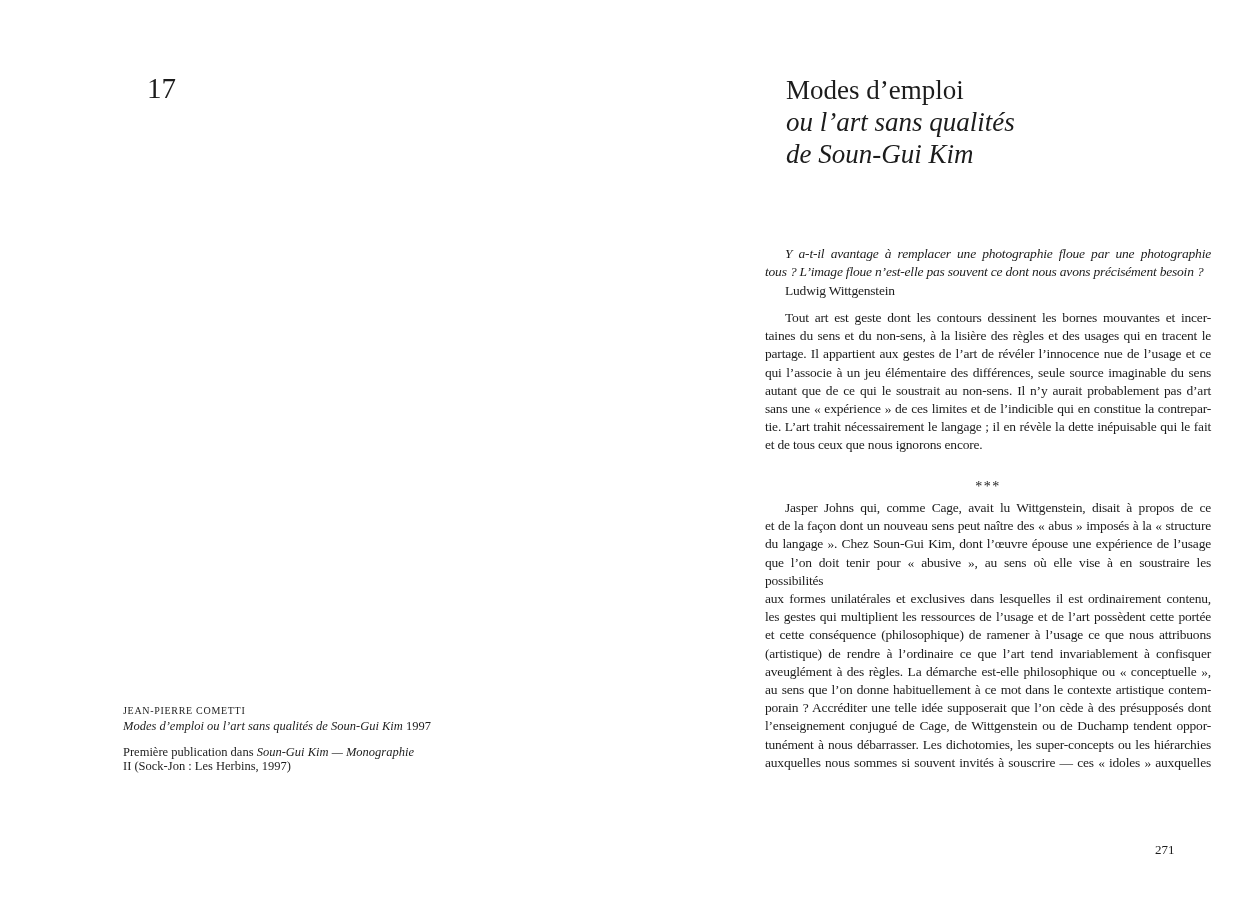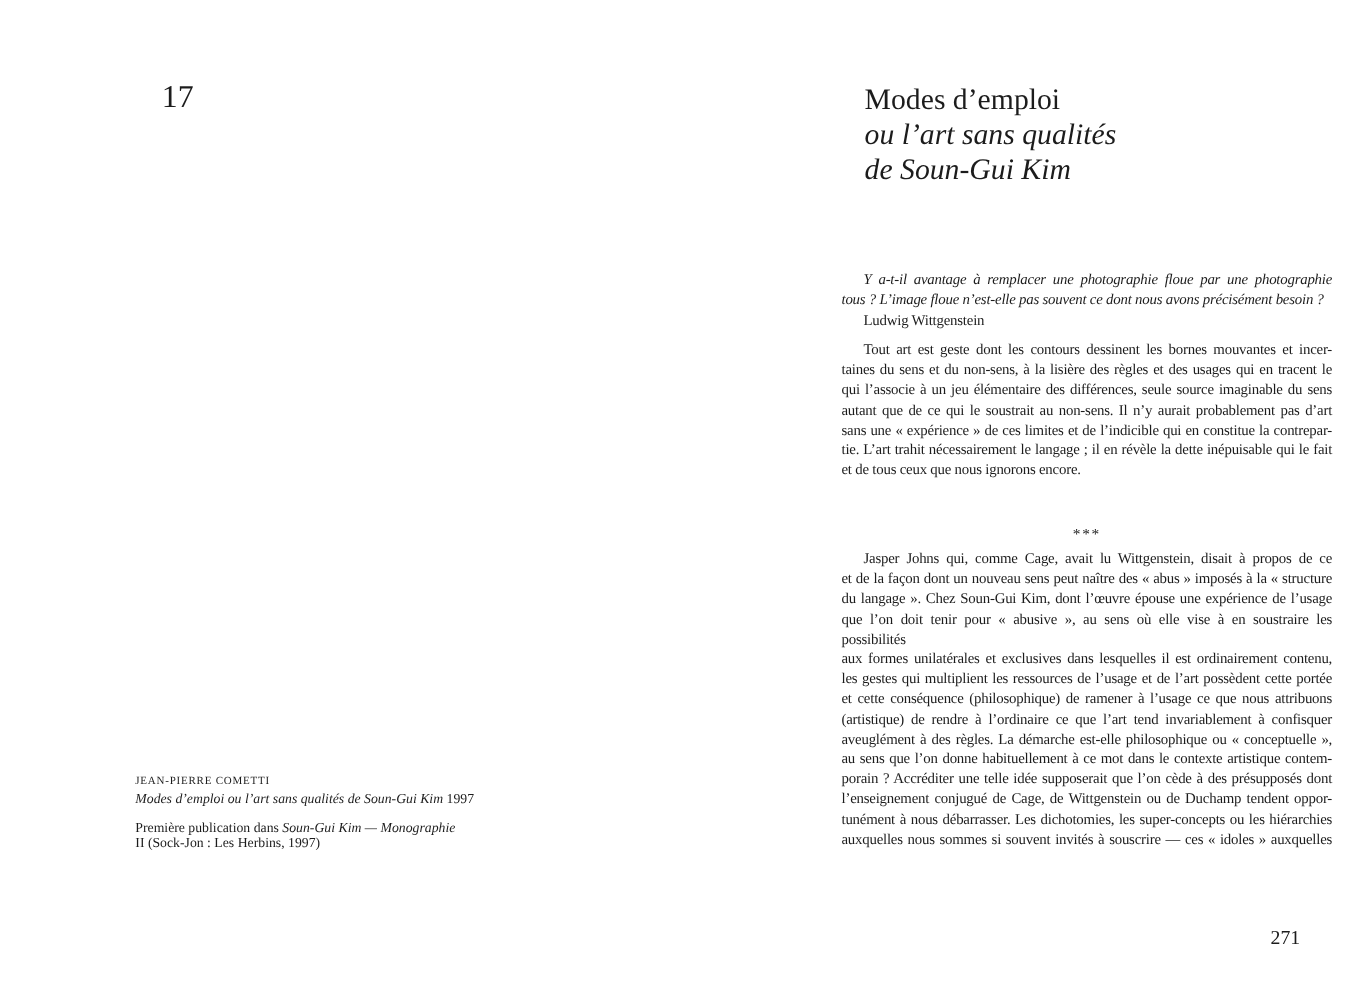--- a/index.html
+++ b/index.html
@@ -90,21 +90,21 @@
     text-align: justify;
     text-align-last: justify;
   }
   .tline.last { text-align-last: left; }
   .tline.indent { text-indent: 20px; }
 
   .page-number {
     position: absolute;
     left: 1112px;
     top: 843px;
-    font-size: 18px;
+    font-size: 13px;
     line-height: 1;
   }
 </style>
 </head>
 <body>
 
 <div class="spread">
 
   <div class="chapter-number">17</div>
 
@@ -125,20 +125,21 @@
     <div class="epigraph-lines">
         <div class="tline indent">Y a-t-il avantage à remplacer une photographie floue par une photographie</div>
         <div class="tline last">tous ? L’image floue n’est-elle pas souvent ce dont nous avons précisément besoin ?</div>
       </div>
     <div class="attribution">Ludwig Wittgenstein</div>
   </div>
 
   <div class="body-para para-1">
       <div class="tline indent">Tout art est geste dont les contours dessinent les bornes mouvantes et incer-</div>
       <div class="tline">taines du sens et du non-sens, à la lisière des règles et des usages qui en tracent le</div>
+      <div class="tline">partage. Il appartient aux gestes de l’art de révéler l’innocence nue de l’usage et ce</div>
       <div class="tline">qui l’associe à un jeu élémentaire des différences, seule source imaginable du sens</div>
       <div class="tline">autant que de ce qui le soustrait au non-sens. Il n’y aurait probablement pas d’art</div>
       <div class="tline">sans une « expérience » de ces limites et de l’indicible qui en constitue la contrepar-</div>
       <div class="tline">tie. L’art trahit nécessairement le langage ; il en révèle la dette inépuisable qui le fait</div>
       <div class="tline last">et de tous ceux que nous ignorons encore.</div>
     </div>
 
   <div class="separator">***</div>
 
   <div class="body-para para-2">

